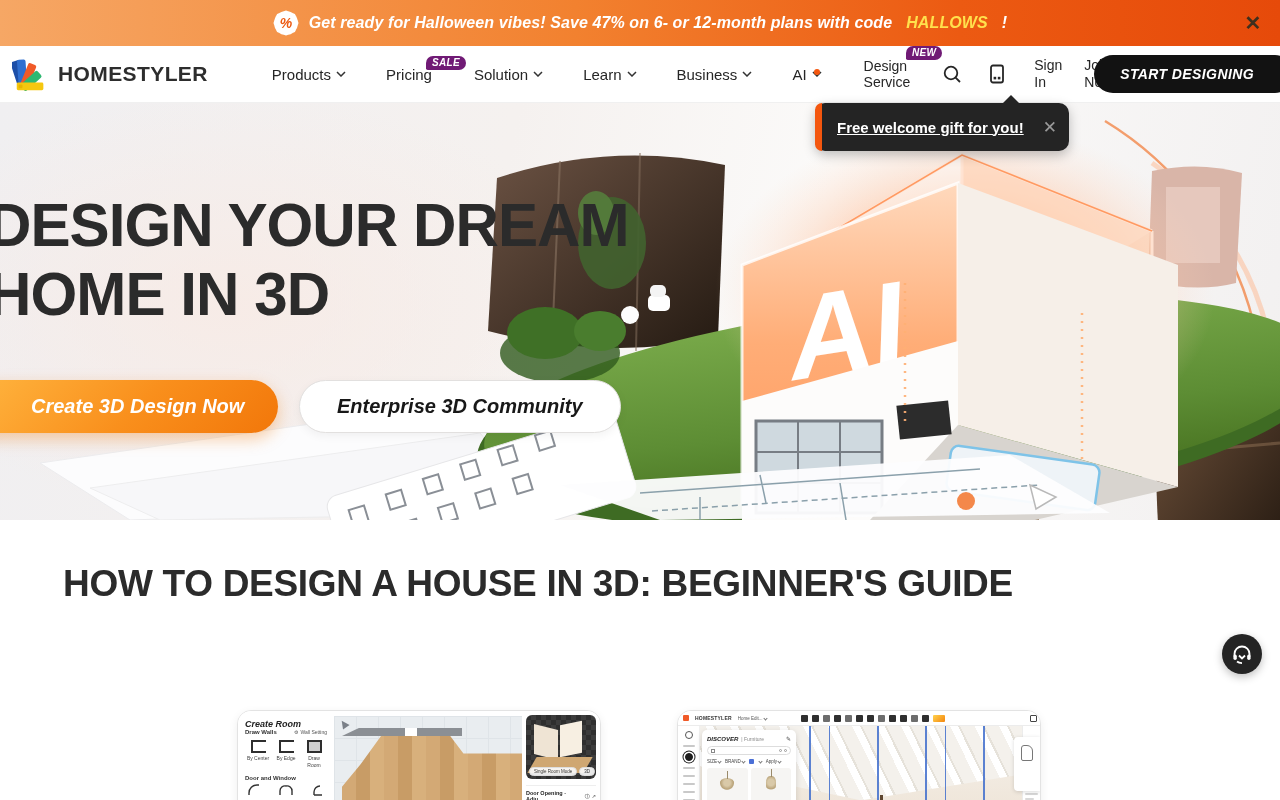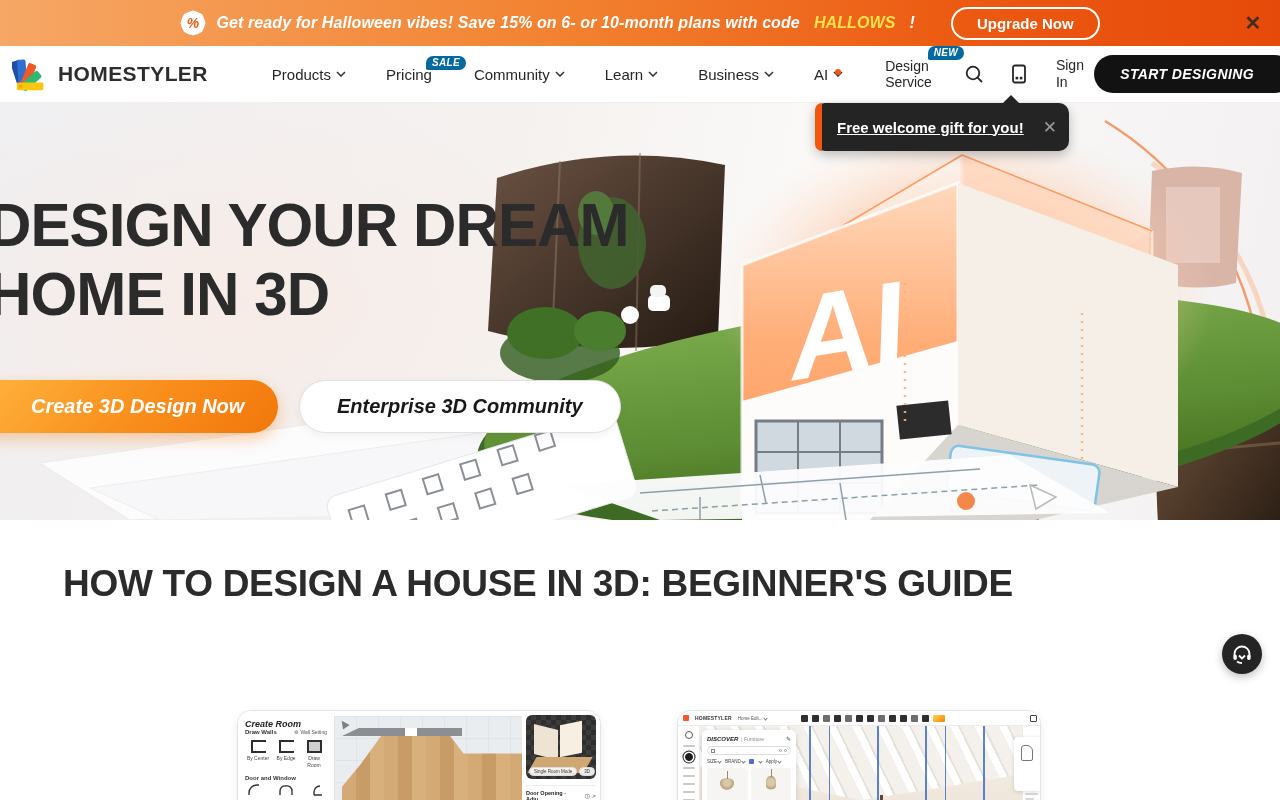--- a/index.html
+++ b/index.html
@@ -22,21 +22,21 @@
   
   .nav { position:absolute; left:0; top:46px; width:1280px; height:57px; background:#fff;
     display:flex; align-items:center; border-bottom:1px solid #f0f0f0; z-index:5; }
   .brand { display:flex; align-items:center; gap:8px; margin-left:12px; }
   .brand-name { font-size:21px; font-weight:700; letter-spacing:.4px; color:#2d2d2d; }
   .menu { display:flex; align-items:center; margin-left:50px; gap:0; }
   .menu-item { position:relative; display:flex; align-items:center; gap:5px; padding:0 14px;
     font-size:15px; color:#262626; cursor:pointer; white-space:nowrap; }
   .menu-item.two-line { font-size:14px; line-height:1.15; }
   .chev { width:10px; height:6px; display:inline-block; }
-  .badge { position:absolute; top:-9px; right:-6px; background:#0369a1; color:#fff; font-size:10px;
+  .badge { position:absolute; top:-9px; right:-6px; background:#701a75; color:#fff; font-size:10px;
     font-weight:700; font-style:italic; padding:1px 6px 2px; border-radius:8px 8px 8px 2px; letter-spacing:.3px; }
   .badge.new { right:-18px; top:-12px; }
   .ai-dot { position:absolute; top:3px; right:16px; width:6px; height:6px; border-radius:50%; background:#f4560e; }
   .nav-icons { display:flex; align-items:center; gap:26px; margin-left:18px; }
   .icon-btn { background:none; border:none; cursor:pointer; padding:0; display:flex; }
   .auth { display:flex; align-items:center; gap:22px; margin-left:28px; font-size:14px; line-height:1.2; color:#262626; }
   .auth .lnk { cursor:pointer; }
   .locale { display:flex; align-items:center; gap:6px; font-size:15px; color:#262626; margin-left:22px; cursor:pointer; }
   .start-btn { position:absolute; right:-14px; top:9px; height:38px; background:#121212; color:#fff;
     border:none; border-radius:20px; padding:0 40px 0 26px; font-size:14px; font-weight:800; font-style:italic;
@@ -181,24 +181,23 @@
             <circle cx="13" cy="23.5" r="2" fill="#fff"></circle>
           <circle cx="2.5" cy="13" r="2" fill="#fff"></circle>
             <circle cx="23.5" cy="13" r="2" fill="#fff"></circle>
           <circle cx="5.5" cy="5.5" r="2" fill="#fff"></circle>
             <circle cx="20.5" cy="5.5" r="2" fill="#fff"></circle>
           <circle cx="5.5" cy="20.5" r="2" fill="#fff"></circle>
             <circle cx="20.5" cy="20.5" r="2" fill="#fff"></circle>
           <text x="13" y="18" text-anchor="middle" font-size="14" font-weight="bold" font-style="italic" fill="#ec5a12">%</text>
         </svg>
       </span>
-      <span class="banner-msg">Get ready for Halloween vibes! Save 15% on 6- or 10-month plans with code</span>
+      <span class="banner-msg">Get ready for Halloween vibes! Save 47% on 6- or 12-month plans with code</span>
       <span class="banner-msg banner-code">HALLOWS</span>
       <span class="banner-msg">!</span>
-      <button class="banner-cta">Upgrade Now</button>
     </div>
     <button class="banner-close">✕</button>
   </div>
 
   <div class="nav">
     <div class="brand">
       <span style="display:flex;">
         <svg width="38" height="38" viewBox="0 0 40 40">
           <g>
             <rect x="6" y="6" width="10" height="26" rx="2" fill="#1d4fa8" transform="rotate(-18 8 32)"></rect>
@@ -218,21 +217,21 @@
         <span>Products</span>
         <svg class="chev" viewBox="0 0 10 6">
             <polyline points="1,1 5,5 9,1" fill="none" stroke="#333" stroke-width="1.5"></polyline>
           </svg>
       </div>
       <div class="menu-item" style="margin-left:12px;">
         <span>Pricing</span>
         <span class="badge" style="top:-10px; right:-20px;">SALE</span>
       </div>
       <div class="menu-item" style="margin-left:14px;">
-        <span>Community</span>
+        <span>Solution</span>
         <svg class="chev" viewBox="0 0 10 6">
             <polyline points="1,1 5,5 9,1" fill="none" stroke="#333" stroke-width="1.5"></polyline>
           </svg>
       </div>
       <div class="menu-item" style="margin-left:12px;">
         <span>Learn</span>
         <svg class="chev" viewBox="0 0 10 6">
             <polyline points="1,1 5,5 9,1" fill="none" stroke="#333" stroke-width="1.5"></polyline>
           </svg>
       </div>

